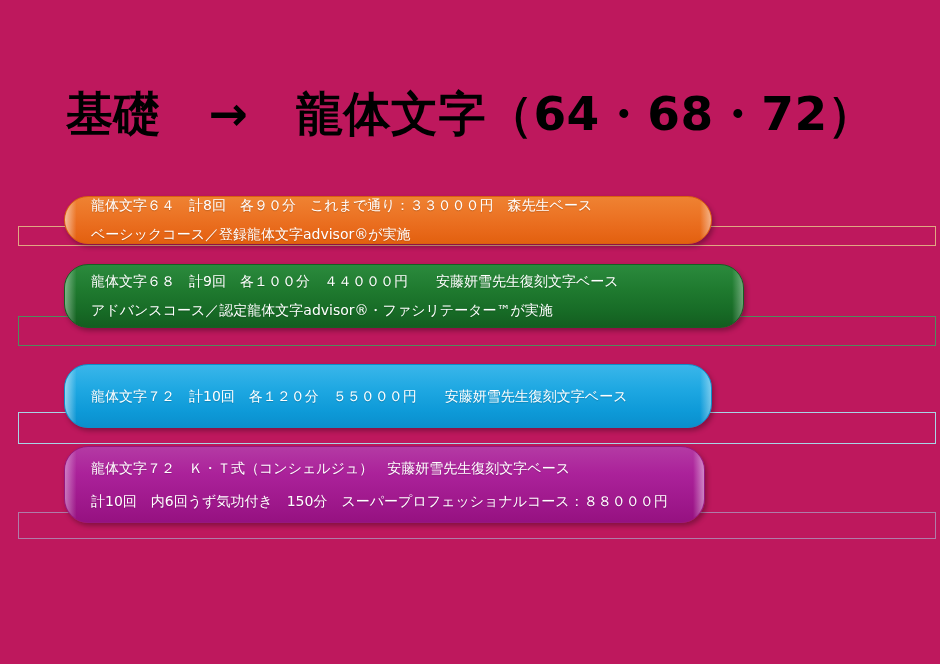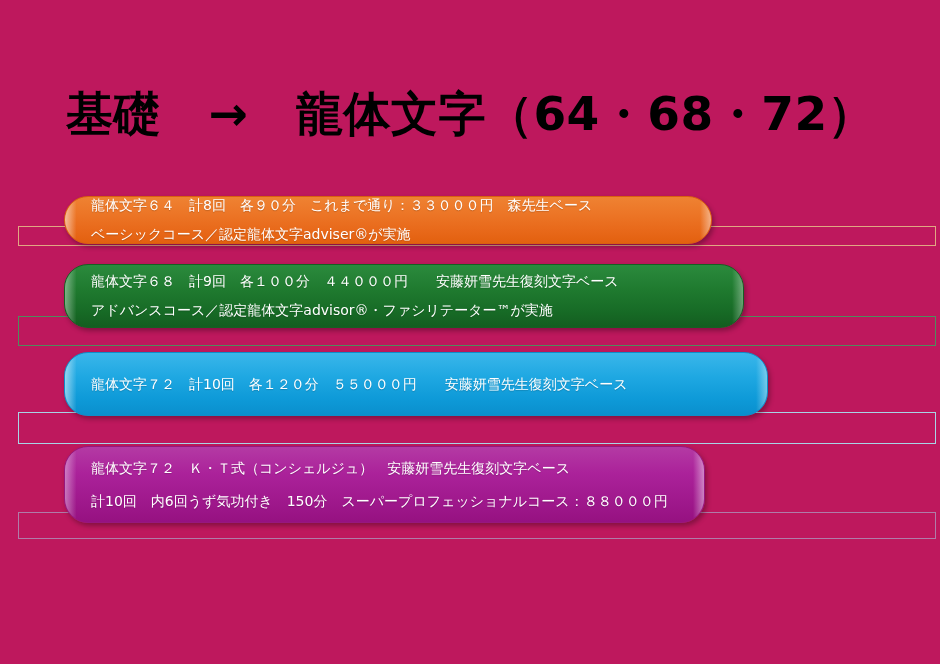--- a/index.html
+++ b/index.html
@@ -107,21 +107,21 @@
     left: 64px; top: 264px; width: 680px; height: 64px;
     background: linear-gradient(to bottom, #2b8a3d 0%, #1f7a2f 40%, #176b26 75%, #145d20 100%);
     border: 1px solid #175f22;
   }
   #card-advance .sheen-left  { background: linear-gradient(to right, rgba(255,255,255,0.42), rgba(255,255,255,0.02)); }
   #card-advance .sheen-right { background: linear-gradient(to left,  rgba(255,255,255,0.35), rgba(255,255,255,0.00)); }
   #outline-advance { left: 18px; top: 316px; width: 918px; height: 30px; border-color: #4f8c5c; }
 
   
   #card-pro {
-    left: 64px; top: 352px; width: 704px; height: 64px;
+    left: 64px; top: 364px; width: 648px; height: 64px;
     background: linear-gradient(to bottom, #3ab6ea 0%, #1fa8e2 38%, #0e9ad8 74%, #0a8fcd 100%);
     border: 1px solid #0e8ec9;
   }
   #card-pro .sheen-left  { background: linear-gradient(to right, rgba(255,255,255,0.52), rgba(255,255,255,0.03)); }
   #card-pro .sheen-right { background: linear-gradient(to left,  rgba(255,255,255,0.40), rgba(255,255,255,0.00)); }
   #outline-pro { left: 18px; top: 412px; width: 918px; height: 32px; border-color: #a8d4e6; }
 
   
   #card-superpro {
     left: 64px; top: 446px; width: 641px; height: 77px;
@@ -142,21 +142,21 @@
 <div class="slide">
 
   <div class="slide-title">基礎　→　龍体文字（64・68・72）</div>
 
   <div class="outline-rect" id="outline-basic"></div>
   <div class="card" id="card-basic">
     <span class="sheen-left"></span>
     <span class="sheen-right"></span>
     <div class="card-inner">
       <div class="line">龍体文字６４　計8回　各９０分　これまで通り：３３０００円　森先生ベース</div>
-      <div class="line">ベーシックコース／認定龍体文字adviser®が実施</div>
+      <div class="line">ベーシックコース／登録龍体文字advisor®が実施</div>
     </div>
   </div>
 
   <div class="outline-rect" id="outline-advance"></div>
   <div class="card" id="card-advance">
     <span class="sheen-left"></span>
     <span class="sheen-right"></span>
     <div class="card-inner">
       <div class="line">龍体文字６８　計9回　各１００分　４４０００円　　安藤妍雪先生復刻文字ベース</div>
       <div class="line">アドバンスコース／認定龍体文字advisor®・ファシリテーター™が実施</div>

